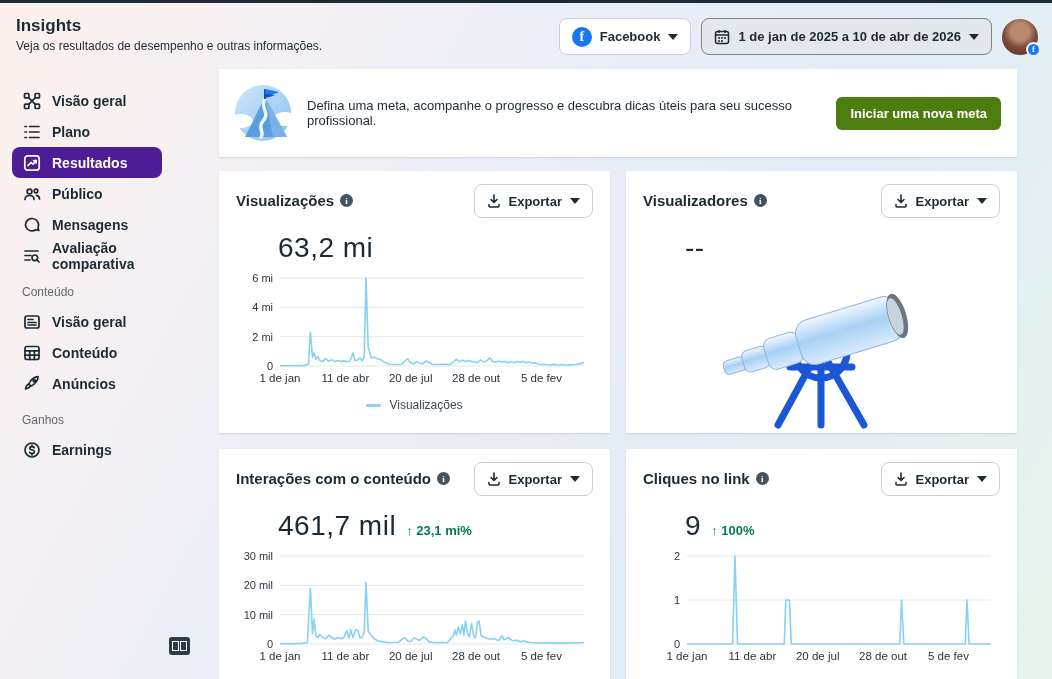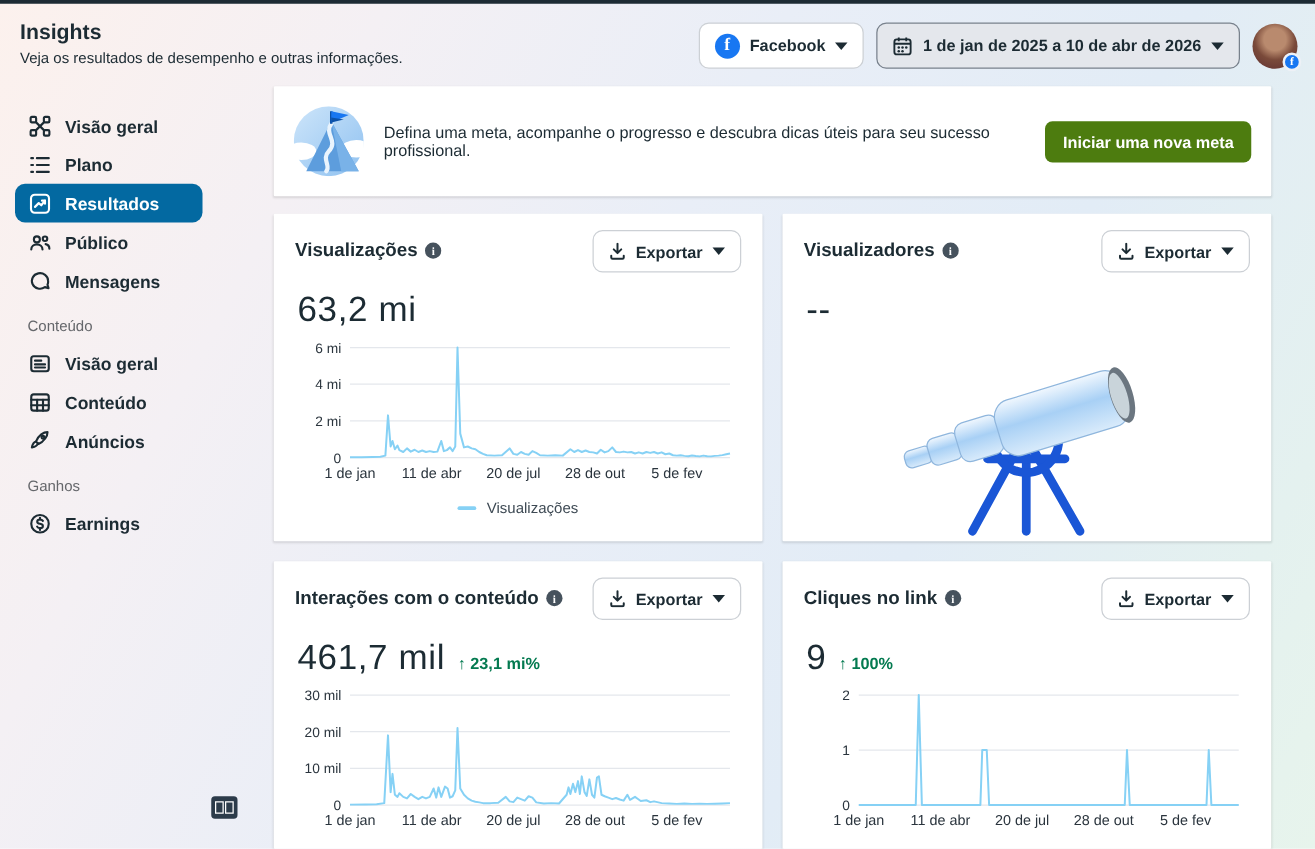--- a/index.html
+++ b/index.html
@@ -31,21 +31,21 @@
     background:radial-gradient(circle at 50% 35%, #b98a6e 0 30%, #7a4a3a 55%, #5d2e30 100%); }
   .avatar-badge { position:absolute; right:-3px; bottom:-2px; width:15px; height:15px; border-radius:50%;
     background:#1877f2; border:2px solid #eef1f6; color:#fff; font-size:9px; font-weight:700;
     display:flex; align-items:center; justify-content:center; font-family:"Liberation Serif",serif; }
 
   
   .sidebar { position:absolute; left:0; top:66px; width:178px; bottom:0; padding:16px 16px 0 12px; }
   .nav-item { display:flex; align-items:center; gap:11px; height:31px; padding:0 10px; border-radius:8px;
     font-size:14px; font-weight:700; cursor:pointer; }
   .nav-item .nicon { width:19px; height:19px; flex:0 0 19px; display:flex; align-items:center; justify-content:center; }
-  .nav-item.active { background:#0369a1; color:#fff; }
+  .nav-item.active { background:#4c1d95; color:#fff; }
   .nav-item.active svg * { stroke:#fff; }
   .nav-section { font-size:12px; color:#65676b; margin:14px 0 7px 10px; font-weight:400; }
   svg.sic { width:18px; height:18px; }
   svg.sic * { fill:none; stroke:#1c2b33; stroke-width:1.7; stroke-linecap:round; stroke-linejoin:round; }
 
   .kbd-btn { position:absolute; left:169px; top:634px; width:21px; height:18px; background:#2c3b4a; border-radius:3px;
     display:flex; align-items:center; justify-content:center; gap:1px; cursor:pointer; }
   .kbd-btn i { display:block; width:7px; height:10px; border:1px solid #fff; }
 
   
@@ -57,21 +57,21 @@
     padding:9px 14px; cursor:pointer; white-space:nowrap; }
   .grid { display:grid; grid-template-columns:391px 391px; gap:16px; margin-top:14px; }
   .chart-card { height:262px; padding:13px 17px; overflow:hidden; }
   .card-head { display:flex; align-items:flex-start; justify-content:space-between; }
   .card-title { font-size:15px; font-weight:700; padding-top:8px; display:flex; align-items:center; gap:6px; }
   .info-dot { width:13px; height:13px; border-radius:50%; background:#46525d; color:#fff; font-size:9px; font-weight:700;
     display:inline-flex; align-items:center; justify-content:center; font-family:"Liberation Serif",serif; }
   .export-btn { display:flex; align-items:center; gap:8px; height:34px; padding:0 12px; background:#fff;
     border:1px solid #ccd0d5; border-radius:8px; font-size:13px; font-weight:700; cursor:pointer; }
   .metric-row { display:flex; align-items:baseline; gap:10px; margin:14px 0 6px 2px; }
-  .metric { font-size:28px; font-weight:400; letter-spacing:.5px; }
+  .metric { font-size:28px; font-weight:400; letter-spacing:.5px;margin-left:40px; }
   .delta { font-size:13px; font-weight:700; color:#047a50; }
   .legend { display:flex; align-items:center; justify-content:center; gap:8px; margin-top:6px; }
   .legend-swatch { width:15px; height:3px; border-radius:2px; background:#86d1f5; }
   .legend-label { font-size:12px; color:#3e4a54; }
   .telescope-wrap { display:flex; justify-content:center; margin-top:2px; }
 </style>
 </head>
 <body>
 
 <div class="header">
@@ -154,20 +154,32 @@
       </span>
     <span>Público</span>
   </div>
   <div class="nav-item">
     <span class="nicon">
         <svg class="sic" viewBox="0 0 18 18">
           <path d="M15.5 8.7a6.5 6.2 0 1 0-2.6 5l2.9.8-.8-2.7a6.2 6.2 0 0 0 .5-3.1z"></path>
         </svg>
       </span>
     <span>Mensagens</span>
+  </div>
+  <div class="nav-item">
+    <span class="nicon">
+        <svg class="sic" viewBox="0 0 18 18">
+          <line x1="2" y1="4" x2="15" y2="4"></line>
+          <line x1="2" y1="8.5" x2="8" y2="8.5"></line>
+          <line x1="2" y1="13" x2="7" y2="13"></line>
+          <circle cx="11.8" cy="10.8" r="2.8"></circle>
+          <line x1="13.9" y1="12.9" x2="16" y2="15"></line>
+        </svg>
+      </span>
+    <span>Avaliação comparativa</span>
   </div>
 
   <div class="nav-section">Conteúdo</div>
   <div class="nav-item">
     <span class="nicon">
         <svg class="sic" viewBox="0 0 18 18">
           <rect x="2" y="3" width="14" height="12" rx="2"></rect>
           <line x1="5" y1="6.5" x2="10" y2="6.5"></line>
           <line x1="5" y1="9.5" x2="13" y2="9.5"></line>
           <line x1="5" y1="12" x2="13" y2="12"></line>

